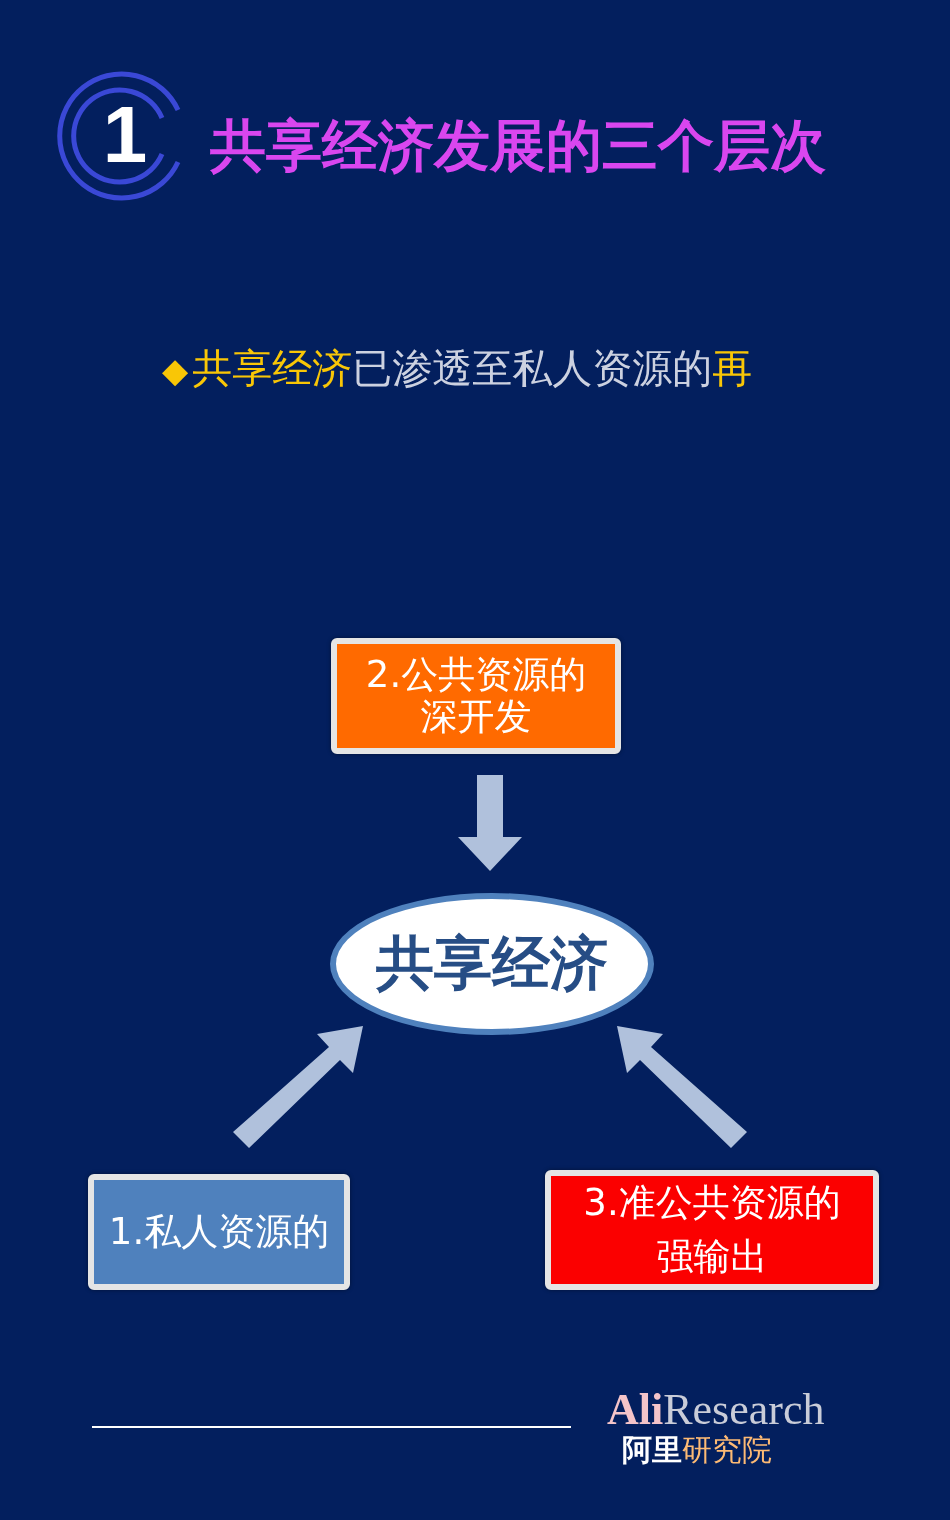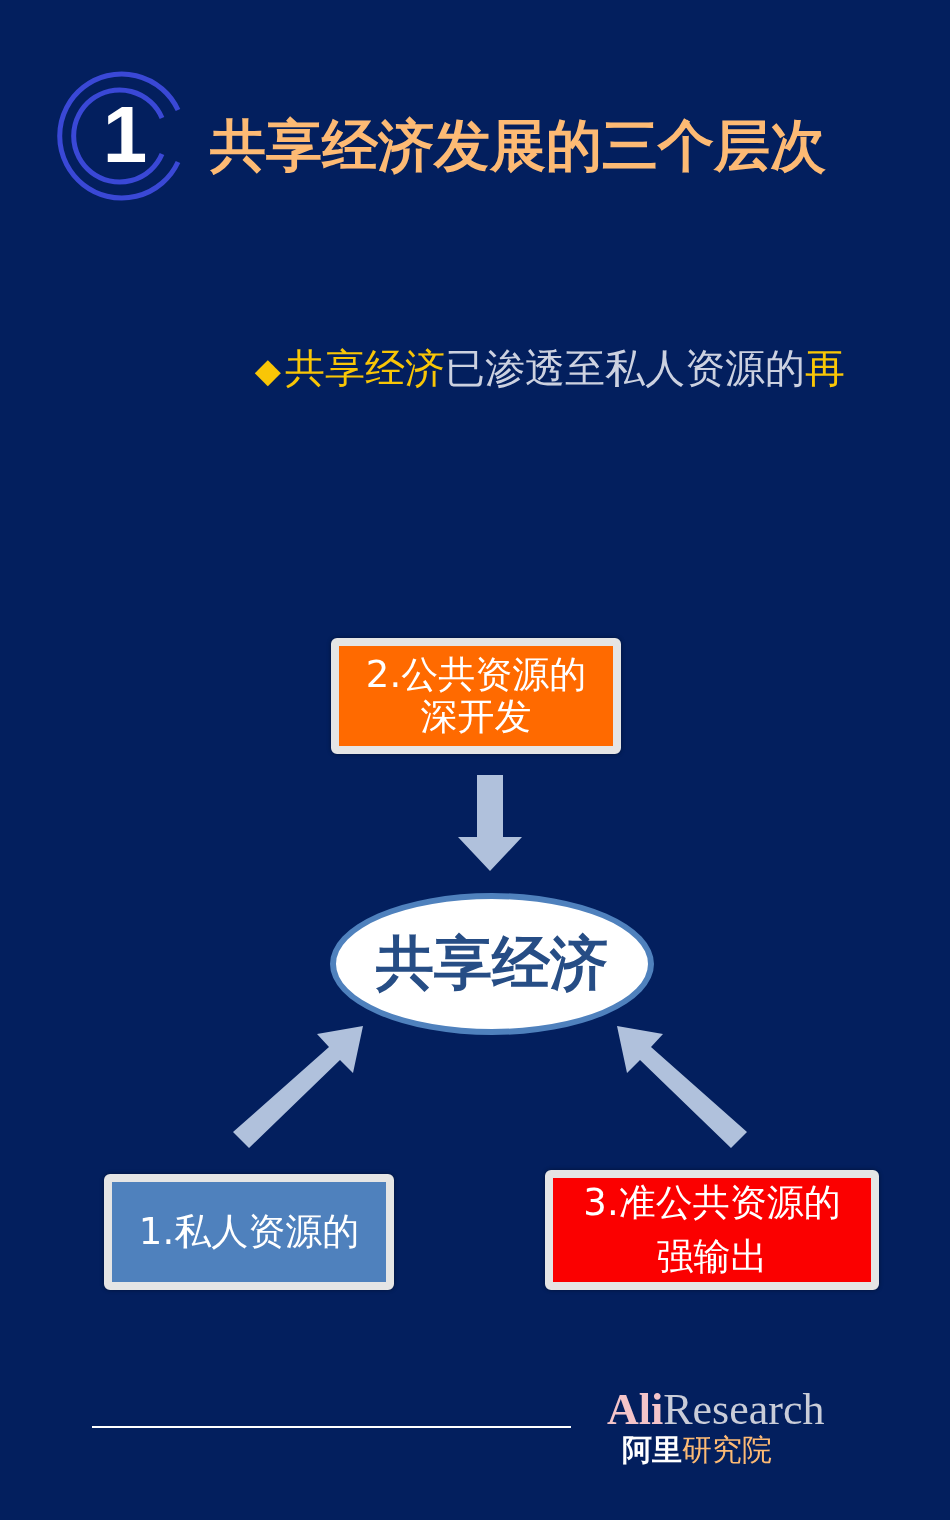--- a/index.html
+++ b/index.html
@@ -7,38 +7,38 @@
     width:950px; height:1520px; background:#031f5e; position:relative; overflow:hidden;
     font-family:"DejaVu Sans","Liberation Sans",sans-serif;
   }
   .abs { position:absolute; }
   .badge { left:52px; top:68px; width:136px; height:136px; }
   .badge-num {
     left:100px; top:90px; width:50px; height:90px; color:#fff; font-size:80px; font-weight:bold;
     font-family:"Liberation Sans",sans-serif; line-height:90px; text-align:center;
   }
   .title {
-    left:210px; top:108px; color:#fdba74; font-size:56px; font-weight:bold; line-height:76px;
+    left:210px; top:108px; color:#d946ef; font-size:56px; font-weight:bold; line-height:76px;
     letter-spacing:0px; white-space:nowrap;
   }
   .intro {
-    left:145px; top:330px; width:700px; font-size:40px; line-height:76px; color:#ccd1e0;text-align:right;
+    left:162px; top:330px; width:700px; font-size:40px; line-height:76px; color:#ccd1e0;
   }
   .intro .line { white-space:nowrap; height:76px; }
   .intro .ind { padding-left:42px; }
   .hl { color:#f9c606; }
   .diamond { color:#f9c606; font-size:34px; margin-right:4px; }
 
   .box {
-    border:8px solid #e5e5e5; border-radius:6px; box-sizing:border-box; color:#fff;
+    border:6px solid #e5e5e5; border-radius:6px; box-sizing:border-box; color:#fff;
     text-align:center; font-size:37px; line-height:42px; display:flex; flex-direction:column;
     justify-content:center; box-shadow:0 0 4px rgba(0,0,0,0.4);
   }
   .box2 { left:331px; top:638px; width:290px; height:116px; background:#ff6a00; }
-  .box1 { left:104px; top:1174px; width:290px; height:116px; background:#4f81bd; }
+  .box1 { left:88px; top:1174px; width:262px; height:116px; background:#4f81bd; }
   .box3 { left:545px; top:1170px; width:334px; height:120px; background:#fb0000;gap:12px; }
 
   .ellipse {
     left:330px; top:893px; width:324px; height:142px; border-radius:50%;
     background:#fff; border:6px solid #4f81bd; box-sizing:border-box;
     display:flex; align-items:center; justify-content:center;
     color:#264d85; font-size:58px; font-weight:bold;
   }
   .line { }
   .hr { left:92px; top:1426px; width:479px; height:2px; background:#fff; }

